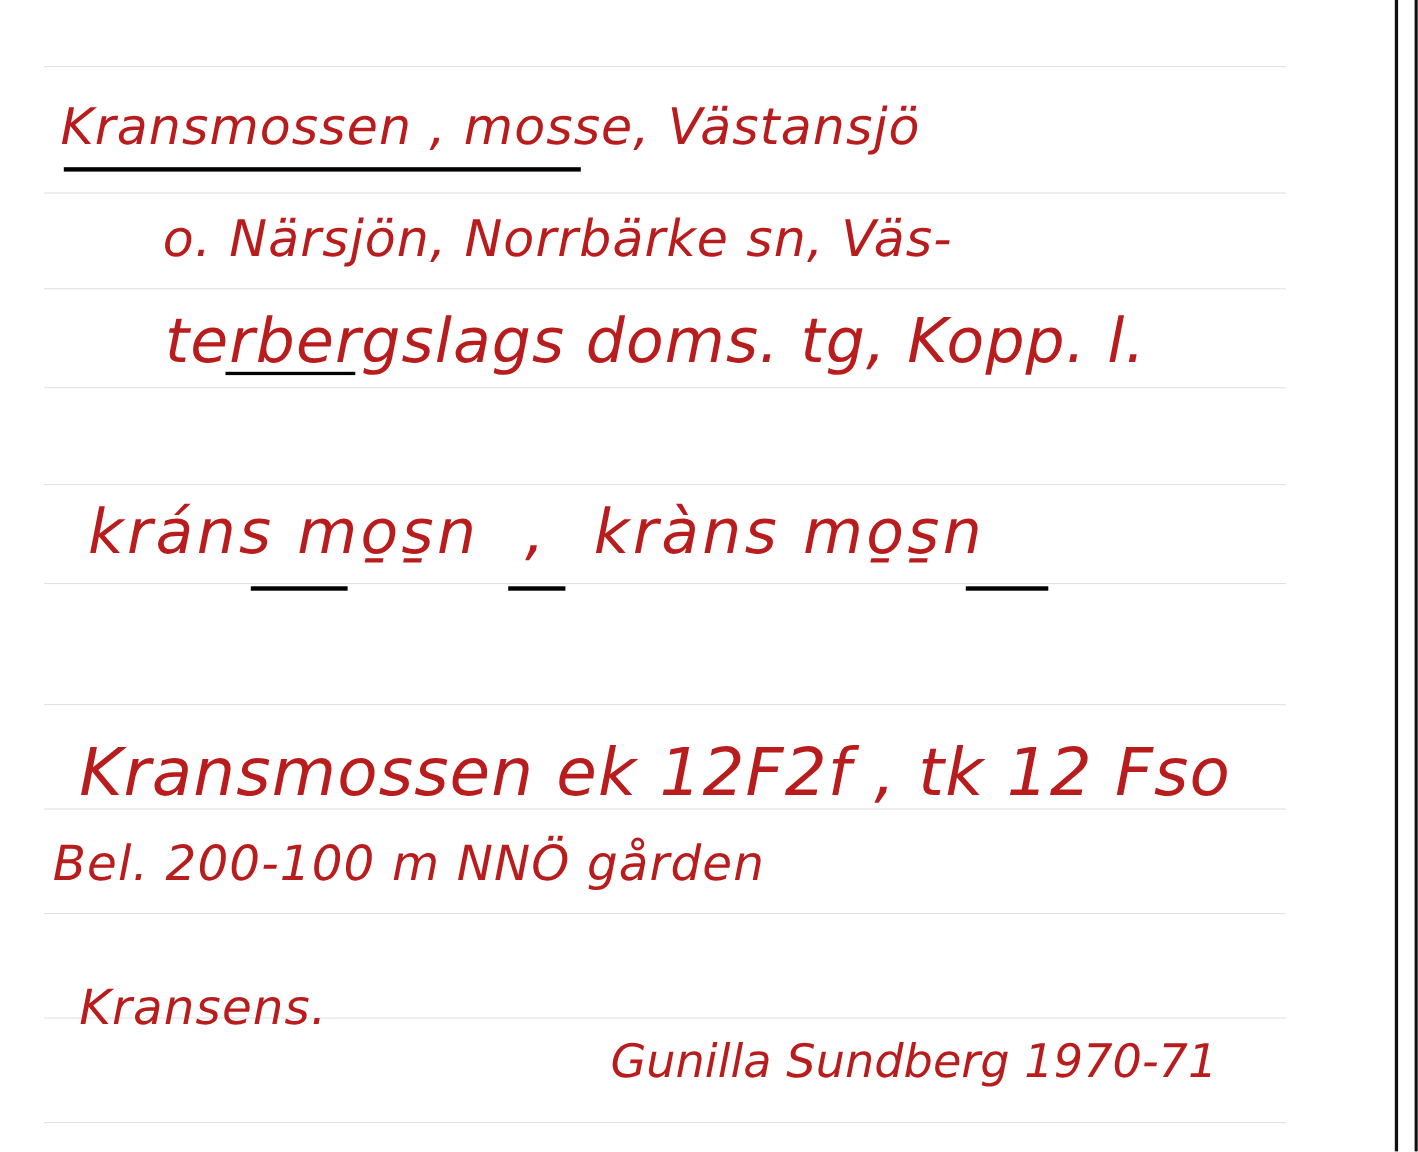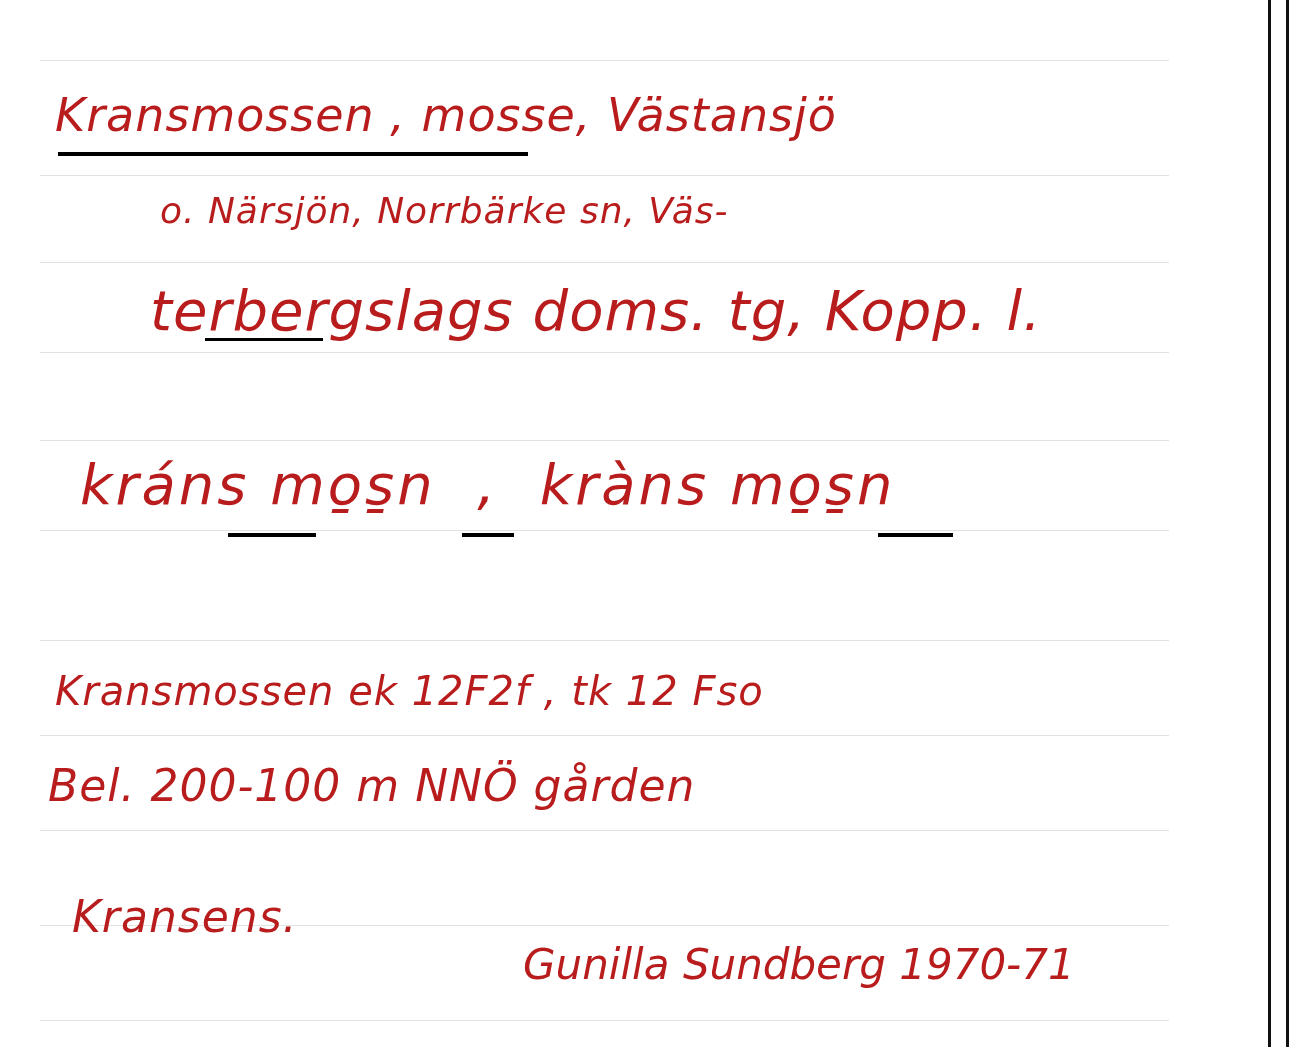--- a/index.html
+++ b/index.html
@@ -52,21 +52,21 @@
     color: #b91c1c;
     font-family: "DejaVu Sans", sans-serif;
     font-style: italic;
     font-weight: 500;
     white-space: pre;
     letter-spacing: 1px;
   }
 
   .headword-block { left: 55px; top: 92px; }
   .line-1 { font-size: 46px; line-height: 1.0; }
-  .line-2 { position: absolute; left: 160px; top: 190px; font-size: 36px; }
+  .line-2 { position: absolute; left: 148px; top: 190px; font-size: 46px; }
   .line-3 { position: absolute; left: 150px; top: 278px; font-size: 56px; }
 
   .underline-head {
     position: absolute;
     left: 58px;
     top: 152px;
     width: 470px;
     height: 4px;
     background: #000;
   }
@@ -75,27 +75,27 @@
     position: absolute;
     left: 80px;
     top: 452px;
     font-size: 56px;
     letter-spacing: 3px;
   }
   .phon-ul-1 { position: absolute; left: 228px; top: 533px; width: 88px; height: 4px; background:#000; }
   .phon-ul-2 { position: absolute; left: 462px; top: 533px; width: 52px; height: 4px; background:#000; }
   .phon-ul-3 { position: absolute; left: 878px; top: 533px; width: 75px; height: 4px; background:#000; }
 
-  .body-1 { position: absolute; left: 55px; top: 668px; font-size: 40px; text-align: right; }
+  .body-1 { position: absolute; left: 72px; top: 668px; font-size: 60px; text-align: right; }
   .body-2 { position: absolute; left: 48px; top: 760px; font-size: 44px; }
   .body-3 { position: absolute; left: 72px; top: 855px; font-size: 44px; margin-top: 36px; }
 
   .signature {
     position: absolute;
-    left: 523px;
+    left: 555px;
     top: 940px;
     font-size: 42px;
     font-style: italic;
     letter-spacing: 0px;
   }
   .ul-small {
     position: absolute;
     background: #000;
     height: 3px;
   }

